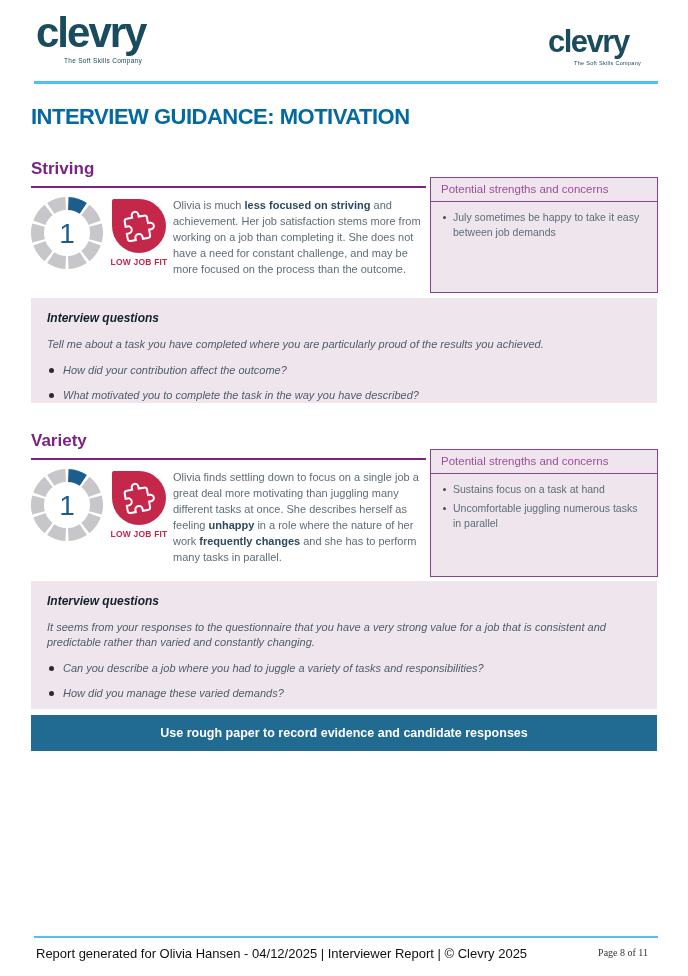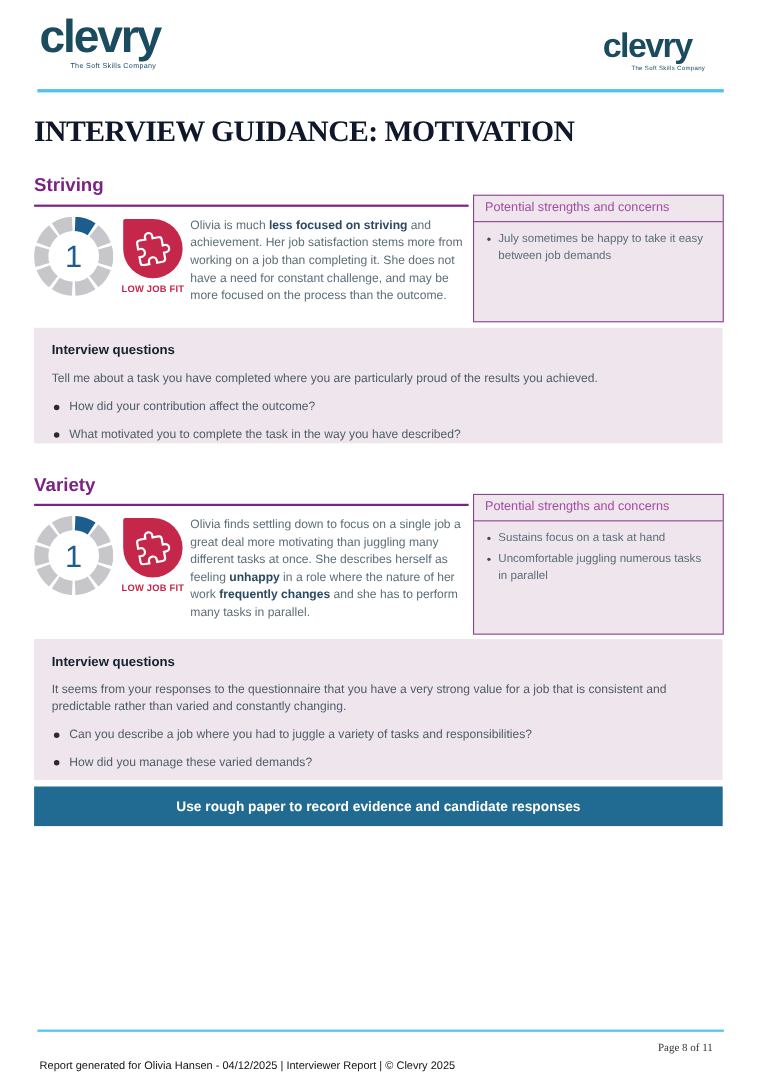--- a/index.html
+++ b/index.html
@@ -11,22 +11,22 @@
   .logo{position:absolute; color:#1A4B5F;}
   .logo-left{left:36px; top:12px;}
   .logo-right{left:548px; top:26px;}
   .logo-word{font-weight:bold; letter-spacing:-2px; line-height:1;}
   .logo-left .logo-word{font-size:42px;}
   .logo-right .logo-word{font-size:31px; letter-spacing:-1.5px;}
   .logo-tag{font-size:6.5px; letter-spacing:.3px; margin-top:3px;}
   .logo-left .logo-tag{margin-left:28px;}
   .logo-right .logo-tag{font-size:5.5px; margin-left:26px;}
   .top-rule{position:absolute; left:34px; top:81px; width:624px; height:3px; background:#4FC2EF;}
-  .page-title{position:absolute; left:31px; top:104px; font-size:27px; font-weight:bold;
-    color:#0f172a; letter-spacing:-.5px;font-family:Liberation Serif, serif;}
+  .page-title{position:absolute; left:31px; top:104px; font-size:22px; font-weight:bold;
+    color:#0369a1; letter-spacing:-.5px;}
   
   .trait{position:absolute; left:31px; width:627px;}
   #trait-0{top:159px; height:120px;}
   #trait-1{top:431px; height:132px;}
   .t-name{position:absolute; left:0; top:0; font-size:17px; font-weight:bold; color:#7B2383;}
   .t-rule{position:absolute; left:0; top:27px; width:395px; height:2px; background:#7B2383;}
   .t-gauge{position:absolute; left:0; top:38px; width:72px; height:72px;}
   .t-puzzle{position:absolute; left:76px; top:40px; width:64px; text-align:center;}
   .blob{width:54px; height:54px; margin:0 auto; background:#C5274A;
     border-radius:2px 50% 50% 50%; display:flex; align-items:center; justify-content:center;}
@@ -34,32 +34,32 @@
   .t-para{position:absolute; left:142px; top:38px; width:258px; font-size:11px; line-height:16px; color:#5C6E79;}
   .seg-bold{font-weight:bold; color:#2C4A60;}
   
   .side-box{position:absolute; left:399px; top:18px; width:226px; background:#EFE5EC; border:1px solid #8B4191;}
   #trait-0 .side-box{height:114px;} #trait-1 .side-box{height:126px;}
   .sb-head{padding:5px 10px 6px; font-size:11.5px; color:#A04CA0; border-bottom:1px solid #8B4191;}
   .sb-body{padding:8px 10px 0;}
   .sb-body .bullet-item{display:flex; margin-bottom:4px; font-size:10.5px; line-height:15px; color:#5C6E79;}
   .sb-body .dot{flex:0 0 auto; width:3px; height:3px; border-radius:50%; background:#4a4a52; margin:6px 7px 0 2px;}
   
-  .iq-box{position:absolute; left:31px; width:626px; background:#EFE5EC; box-sizing:border-box; padding:13px 16px;}
+  .iq-box{position:absolute; left:31px; width:626px; background:#EFE5EC; box-sizing:border-box; padding:13px 16px;font-style:italic;}
   #iq-0{top:298px; height:105px;} #iq-1{top:581px; height:128px;}
   .iq-title{font-size:12px; font-weight:bold; color:#14202C; margin-bottom:12px;}
   .iq-intro{font-size:11px; line-height:15px; color:#4E5D68; margin-bottom:11px;}
   .iq-box .bullet-item{display:flex; margin-bottom:10px; font-size:11px; line-height:15px; color:#4E5D68;}
   .iq-box .dot{flex:0 0 auto; width:5px; height:5px; border-radius:50%; background:#2b2b2b; margin:5px 9px 0 2px;}
   
   .banner{position:absolute; left:31px; top:715px; width:626px; height:36px; background:#216A91;
     color:#ffffff; font-size:12.5px; font-weight:bold; text-align:center; line-height:36px;}
   
   .footer-rule{position:absolute; left:34px; top:936px; width:624px; height:2px; background:#4FC2EF;}
-  .footer-left{position:absolute; left:36px; top:946px; font-size:10px; color:#111111;margin-top:18px;}
+  .footer-left{position:absolute; left:36px; top:946px; font-size:13px; color:#111111;}
   .footer-right{position:absolute; right:40px; top:947px; font-size:10px; color:#333333;font-family:Liberation Serif, serif;}
 </style>
 </head>
 <body>
 
 <div class="page">
 
   <div class="logo logo-left">
     <div class="logo-word">clevry</div>
     <div class="logo-tag">The Soft Skills Company</div>

